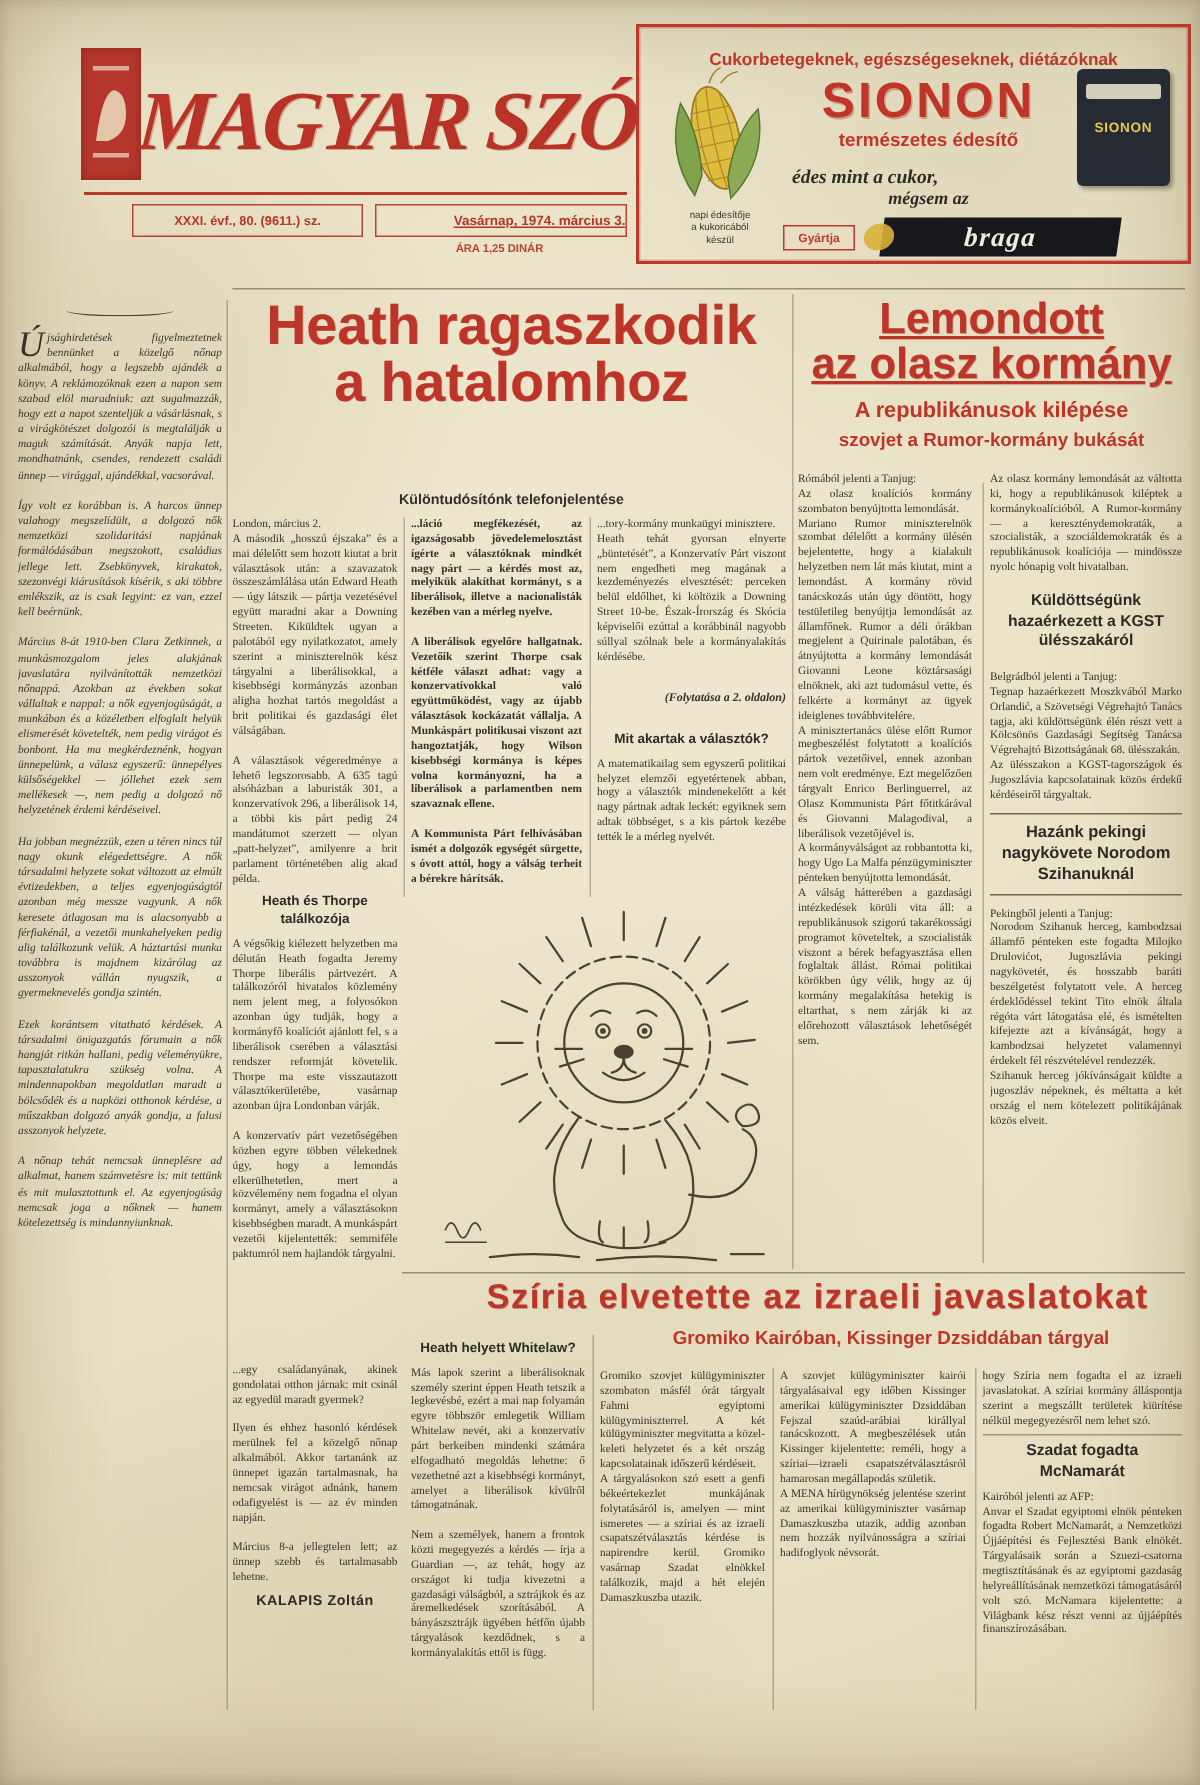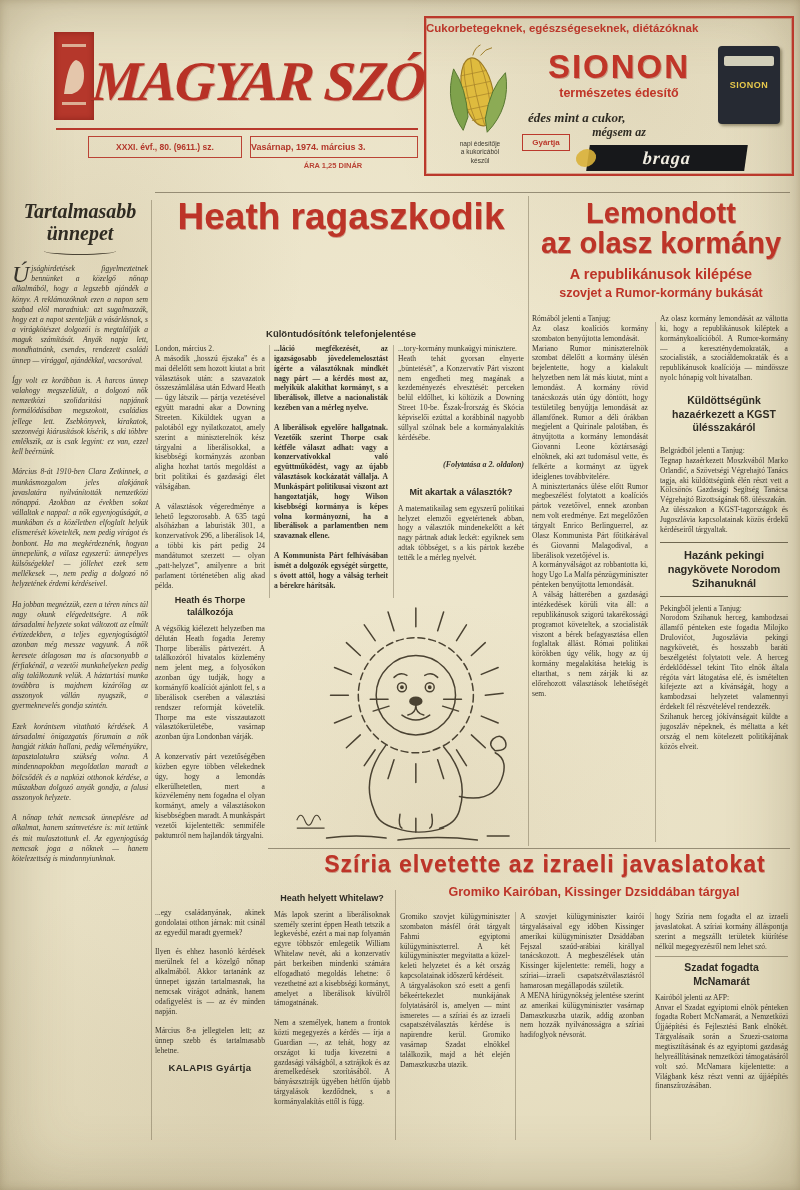--- a/index.html
+++ b/index.html
@@ -17,37 +17,37 @@
   .colsub{font:700 9px/1.3 "Liberation Sans",sans-serif;text-align:center;margin:5px 0;color:#2e2b24;}
   .cont{font:italic 700 8px/1.3 "Liberation Serif",serif;text-align:right;margin:17px 0;color:#36332b;}
   
   .emblem{left:54px;top:32px;width:40px;height:88px;background:#b5372b;box-shadow:inset 0 0 6px rgba(80,10,5,.4);}
   .masthead-title{left:92px;top:34px;width:340px;height:94px;font:italic 700 56px/94px "Liberation Serif",serif;
     color:#b83226;letter-spacing:-2px;transform:skewX(-4deg);white-space:nowrap;text-shadow:1px 1px 0 rgba(140,35,25,.3);}
   .title-rule{left:56px;top:128px;width:362px;height:2px;background:#b8392c;}
   .issue-box{left:88px;top:136px;width:152px;height:20px;border:1px solid #bb4335;color:#b33629;
     font:700 8.5px/20px "Liberation Sans",sans-serif;text-align:center;}
   .date-box{left:250px;top:136px;width:166px;height:20px;border:1px solid #bb4335;color:#b33629;
-    font:700 9px/20px "Liberation Sans",sans-serif;text-align:left;}
+    font:700 9px/20px "Liberation Sans",sans-serif;text-align:right;text-decoration:underline;}
   .price{left:250px;top:161px;width:166px;text-align:center;color:#b94335;font:700 7.5px "Liberation Sans",sans-serif;}
   
   .ad{left:424px;top:16px;width:366px;height:156px;border:2px solid #bb392c;box-shadow:inset 0 0 0 1px rgba(187,57,44,.35);}
   .ad > *{position:absolute;}
-  .ad-audience{left:0;right:0;top:4px;text-align:left;font:700 11.5px "Liberation Sans",sans-serif;color:#bb372a;}
+  .ad-audience{left:0;right:0;top:16px;text-align:center;font:700 11.5px "Liberation Sans",sans-serif;color:#bb372a;}
   .corn{left:8px;top:24px;width:92px;height:96px;}
   .ad-brand{left:102px;top:32px;width:182px;text-align:center;font:700 33px/1 "Liberation Sans",sans-serif;
     color:#c03528;letter-spacing:2px;text-shadow:1px 1px 0 rgba(150,40,30,.35);}
   .ad-tagline{left:102px;top:68px;width:182px;text-align:center;font:700 12.5px "Liberation Sans",sans-serif;color:#c03528;}
   .ad-slogan1{left:102px;top:92px;width:182px;text-align:left;font:italic 700 13px "Liberation Serif",serif;color:#2f2c24;}
   .ad-slogan2{left:102px;top:107px;width:182px;text-align:center;font:italic 700 12px "Liberation Serif",serif;color:#2f2c24;}
   .ad-note{left:2px;top:122px;width:104px;text-align:center;font:6.5px/1.3 "Liberation Sans",sans-serif;color:#3a372e;white-space:pre-line;}
   .ad-package{left:292px;top:28px;width:62px;height:78px;background:#262a33;border-radius:4px;box-shadow:2px 2px 3px rgba(60,50,20,.45);}
   .ad-package::before{content:"";position:absolute;left:6px;right:6px;top:10px;height:10px;background:rgba(240,235,210,.85);border-radius:2px;}
   .pkg-label{display:block;margin-top:34px;text-align:center;color:#e8c94c;font:700 9px "Liberation Sans",sans-serif;letter-spacing:.5px;}
-  .ad-producer{left:96px;top:116px;width:46px;height:15px;border:1px solid #bb392c;color:#bb392c;
+  .ad-producer{left:96px;top:132px;width:46px;height:15px;border:1px solid #bb392c;color:#bb392c;
     font:700 8px/15px "Liberation Sans",sans-serif;text-align:center;}
   .ad-braga{left:162px;top:127px;width:158px;height:26px;background:#17181b;transform:skewX(-8deg);}
   .ad-braga::before{content:"";position:absolute;left:-12px;top:4px;width:20px;height:18px;background:#d9b13a;border-radius:50%;opacity:.9;}
   .ad-braga span{display:block;text-align:center;font:italic 700 18px/26px "Liberation Serif",serif;color:#f0ece0;letter-spacing:1px;transform:skewX(4deg);}
   
   .vr{position:absolute;width:1px;background:rgba(90,80,55,.38);}
   .hrline{position:absolute;height:1px;background:rgba(70,60,40,.5);}
   
   .editorial{left:12px;top:200px;width:136px;height:945px;overflow:hidden;}
   .ed-title{text-align:center;font:italic 700 20px/1.1 "Liberation Serif",serif;color:#2f2b22;}
@@ -61,21 +61,21 @@
   .heath-kicker{left:155px;top:328px;width:372px;text-align:center;font:700 9.5px "Liberation Sans",sans-serif;color:#332f27;}
   .heath-col1{left:155px;top:344px;width:110px;height:560px;overflow:hidden;}
   .heath-col2{left:274px;top:344px;width:114px;height:254px;overflow:hidden;font-weight:bold;}
   .heath-col3{left:398px;top:344px;width:126px;height:254px;overflow:hidden;}
   .cartoon{left:268px;top:600px;width:256px;height:248px;}
   .whitelaw{left:274px;top:888px;width:116px;height:252px;overflow:hidden;}
   .kalapis{left:155px;top:908px;width:110px;height:232px;overflow:hidden;}
   .byline{font:700 9.5px "Liberation Sans",sans-serif;text-align:center;margin-top:6px;color:#2e2b24;letter-spacing:.4px;}
   
   .italy-headline{left:532px;top:198px;width:258px;text-align:center;color:#bd3428;
-    font:700 29px/1.05 "Liberation Sans",sans-serif;text-shadow:.5px .5px 0 rgba(160,40,30,.4);}
+    font:700 29px/1.05 "Liberation Sans",sans-serif;text-shadow:.5px .5px 0 rgba(160,40,30,.4);text-decoration:underline;}
   .italy-sub1{left:532px;top:266px;width:258px;text-align:center;font:700 14.5px "Liberation Sans",sans-serif;color:#bd3428;}
   .italy-sub2{left:532px;top:286px;width:258px;text-align:center;font:700 12.5px "Liberation Sans",sans-serif;color:#bd3428;}
   .italy-col1{left:532px;top:314px;width:116px;height:532px;overflow:hidden;}
   .italy-col2{left:660px;top:314px;width:128px;height:534px;overflow:hidden;}
   .kgst-title{font:700 10.5px/1.3 "Liberation Sans",sans-serif;text-align:center;margin:11px 4px;color:#2e2b24;}
   .peking-title{font:700 11px/1.3 "Liberation Sans",sans-serif;text-align:center;border-top:1px solid #6f6750;
     border-bottom:1px solid #6f6750;padding:5px 2px;margin:7px 0;color:#2e2b24;}
   
   .syria-headline{left:300px;top:852px;width:490px;text-align:center;font:700 23px/1.1 "Liberation Sans",sans-serif;
     color:#bd3428;letter-spacing:1px;text-shadow:.5px .5px 0 rgba(160,40,30,.4);white-space:nowrap;}
@@ -138,40 +138,37 @@
   <div class="vr" style="left:151px;top:200px;height:940px;"></div>
   <div class="vr" style="left:528px;top:196px;height:650px;"></div>
   <div class="vr" style="left:655px;top:322px;height:520px;"></div>
   <div class="vr" style="left:269px;top:345px;height:253px;"></div>
   <div class="vr" style="left:393px;top:345px;height:253px;"></div>
   <div class="vr" style="left:395px;top:890px;height:250px;"></div>
   <div class="vr" style="left:515px;top:912px;height:228px;"></div>
   <div class="vr" style="left:650px;top:912px;height:228px;"></div>
 
   <div class="abs editorial">
-    <div class="ed-title">
-      <div>Tartalmasabb</div>
-      <div>ünnepet</div>
-    </div>
     <div class="ed-flourish"></div>
     <div class="bt ed-text">Újsághirdetések figyelmeztetnek bennünket a közelgő nőnap alkalmából, hogy a legszebb ajándék a könyv. A reklámozóknak ezen a napon sem szabad elöl maradniuk: azt sugalmazzák, hogy ezt a napot szenteljük a vásárlásnak, s a virágkötészet dolgozói is megtalálják a maguk számítását. Anyák napja lett, mondhatnánk, csendes, rendezett családi ünnep — virággal, ajándékkal, vacsorával.
 
 Így volt ez korábban is. A harcos ünnep valahogy megszelídült, a dolgozó nők nemzetközi szolidaritási napjának formálódásában megszokott, családias jellege lett. Zsebkönyvek, kirakatok, szezonvégi kiárusítások kísérik, s aki többre emlékszik, az is csak legyint: ez van, ezzel kell beérnünk.
 
 Március 8-át 1910-ben Clara Zetkinnek, a munkásmozgalom jeles alakjának javaslatára nyilvánították nemzetközi nőnappá. Azokban az években sokat vállaltak e nappal: a nők egyenjogúságát, a munkában és a közéletben elfoglalt helyük elismerését követelték, nem pedig virágot és bonbont. Ha ma megkérdeznénk, hogyan ünnepelünk, a válasz egyszerű: ünnepélyes külsőségekkel — jóllehet ezek sem mellékesek —, nem pedig a dolgozó nő helyzetének érdemi kérdéseivel.
 
 Ha jobban megnézzük, ezen a téren nincs túl nagy okunk elégedettségre. A nők társadalmi helyzete sokat változott az elmúlt évtizedekben, a teljes egyenjogúságtól azonban még messze vagyunk. A nők keresete átlagosan ma is alacsonyabb a férfiakénál, a vezetői munkahelyeken pedig alig találkozunk velük. A háztartási munka továbbra is majdnem kizárólag az asszonyok vállán nyugszik, a gyermeknevelés gondja szintén.
 
 Ezek korántsem vitatható kérdések. A társadalmi önigazgatás fórumain a nők hangját ritkán hallani, pedig véleményükre, tapasztalatukra szükség volna. A mindennapokban megoldatlan maradt a bölcsődék és a napközi otthonok kérdése, a műszakban dolgozó anyák gondja, a falusi asszonyok helyzete.
 
 A nőnap tehát nemcsak ünneplésre ad alkalmat, hanem számvetésre is: mit tettünk és mit mulasztottunk el. Az egyenjogúság nemcsak joga a nőknek — hanem kötelezettség is mindannyiunknak.</div>
   </div>
 
   <div class="abs heath-headline">
     <div>Heath ragaszkodik</div>
+    <div>a hatalomhoz</div>
   </div>
   <div class="abs heath-kicker">Különtudósítónk telefonjelentése</div>
   <div class="abs heath-col1">
     <div class="bt">London, március 2.
 A második „hosszú éjszaka” és a mai délelőtt sem hozott kiutat a brit választások után: a szavazatok összeszámlálása után Edward Heath — úgy látszik — pártja vezetésével együtt maradni akar a Downing Streeten. Kiküldtek ugyan a palotából egy nyilatkozatot, amely szerint a miniszterelnök kész tárgyalni a liberálisokkal, a kisebbségi kormányzás azonban aligha hozhat tartós megoldást a brit politikai és gazdasági élet válságában.
 
 A választások végeredménye a lehető legszorosabb. A 635 tagú alsóházban a laburisták 301, a konzervatívok 296, a liberálisok 14, a többi kis párt pedig 24 mandátumot szerzett — olyan „patt-helyzet”, amilyenre a brit parlament történetében alig akad példa.</div>
     <div class="colsub">Heath és Thorpe találkozója</div>
     <div class="bt">A végsőkig kiélezett helyzetben ma délután Heath fogadta Jeremy Thorpe liberális pártvezért. A találkozóról hivatalos közlemény nem jelent meg, a folyosókon azonban úgy tudják, hogy a kormányfő koalíciót ajánlott fel, s a liberálisok cserében a választási rendszer reformját követelik. Thorpe ma este visszautazott választókerületébe, vasárnap azonban újra Londonban várják.
 
@@ -219,21 +216,21 @@
 
 Nem a személyek, hanem a frontok közti megegyezés a kérdés — írja a Guardian —, az tehát, hogy az országot ki tudja kivezetni a gazdasági válságból, a sztrájkok és az áremelkedések szorításából. A bányászsztrájk ügyében hétfőn újabb tárgyalások kezdődnek, s a kormányalakítás ettől is függ.</div>
   </div>
 
   <div class="abs kalapis">
     <div class="bt">...egy családanyának, akinek gondolatai otthon járnak: mit csinál az egyedül maradt gyermek?
 
 Ilyen és ehhez hasonló kérdések merülnek fel a közelgő nőnap alkalmából. Akkor tartanánk az ünnepet igazán tartalmasnak, ha nemcsak virágot adnánk, hanem odafigyelést is — az év minden napján.
 
 Március 8-a jellegtelen lett; az ünnep szebb és tartalmasabb lehetne.</div>
-    <div class="byline">KALAPIS Gyártja</div>
+    <div class="byline">KALAPIS Zoltán</div>
   </div>
 
   <div class="abs italy-headline">
     <div>Lemondott</div>
     <div>az olasz kormány</div>
   </div>
   <div class="abs italy-sub1">A republikánusok kilépése</div>
   <div class="abs italy-sub2">szovjet a Rumor-kormány bukását</div>
   <div class="abs italy-col1 bt">Rómából jelenti a Tanjug:
 Az olasz koalíciós kormány szombaton benyújtotta lemondását.

